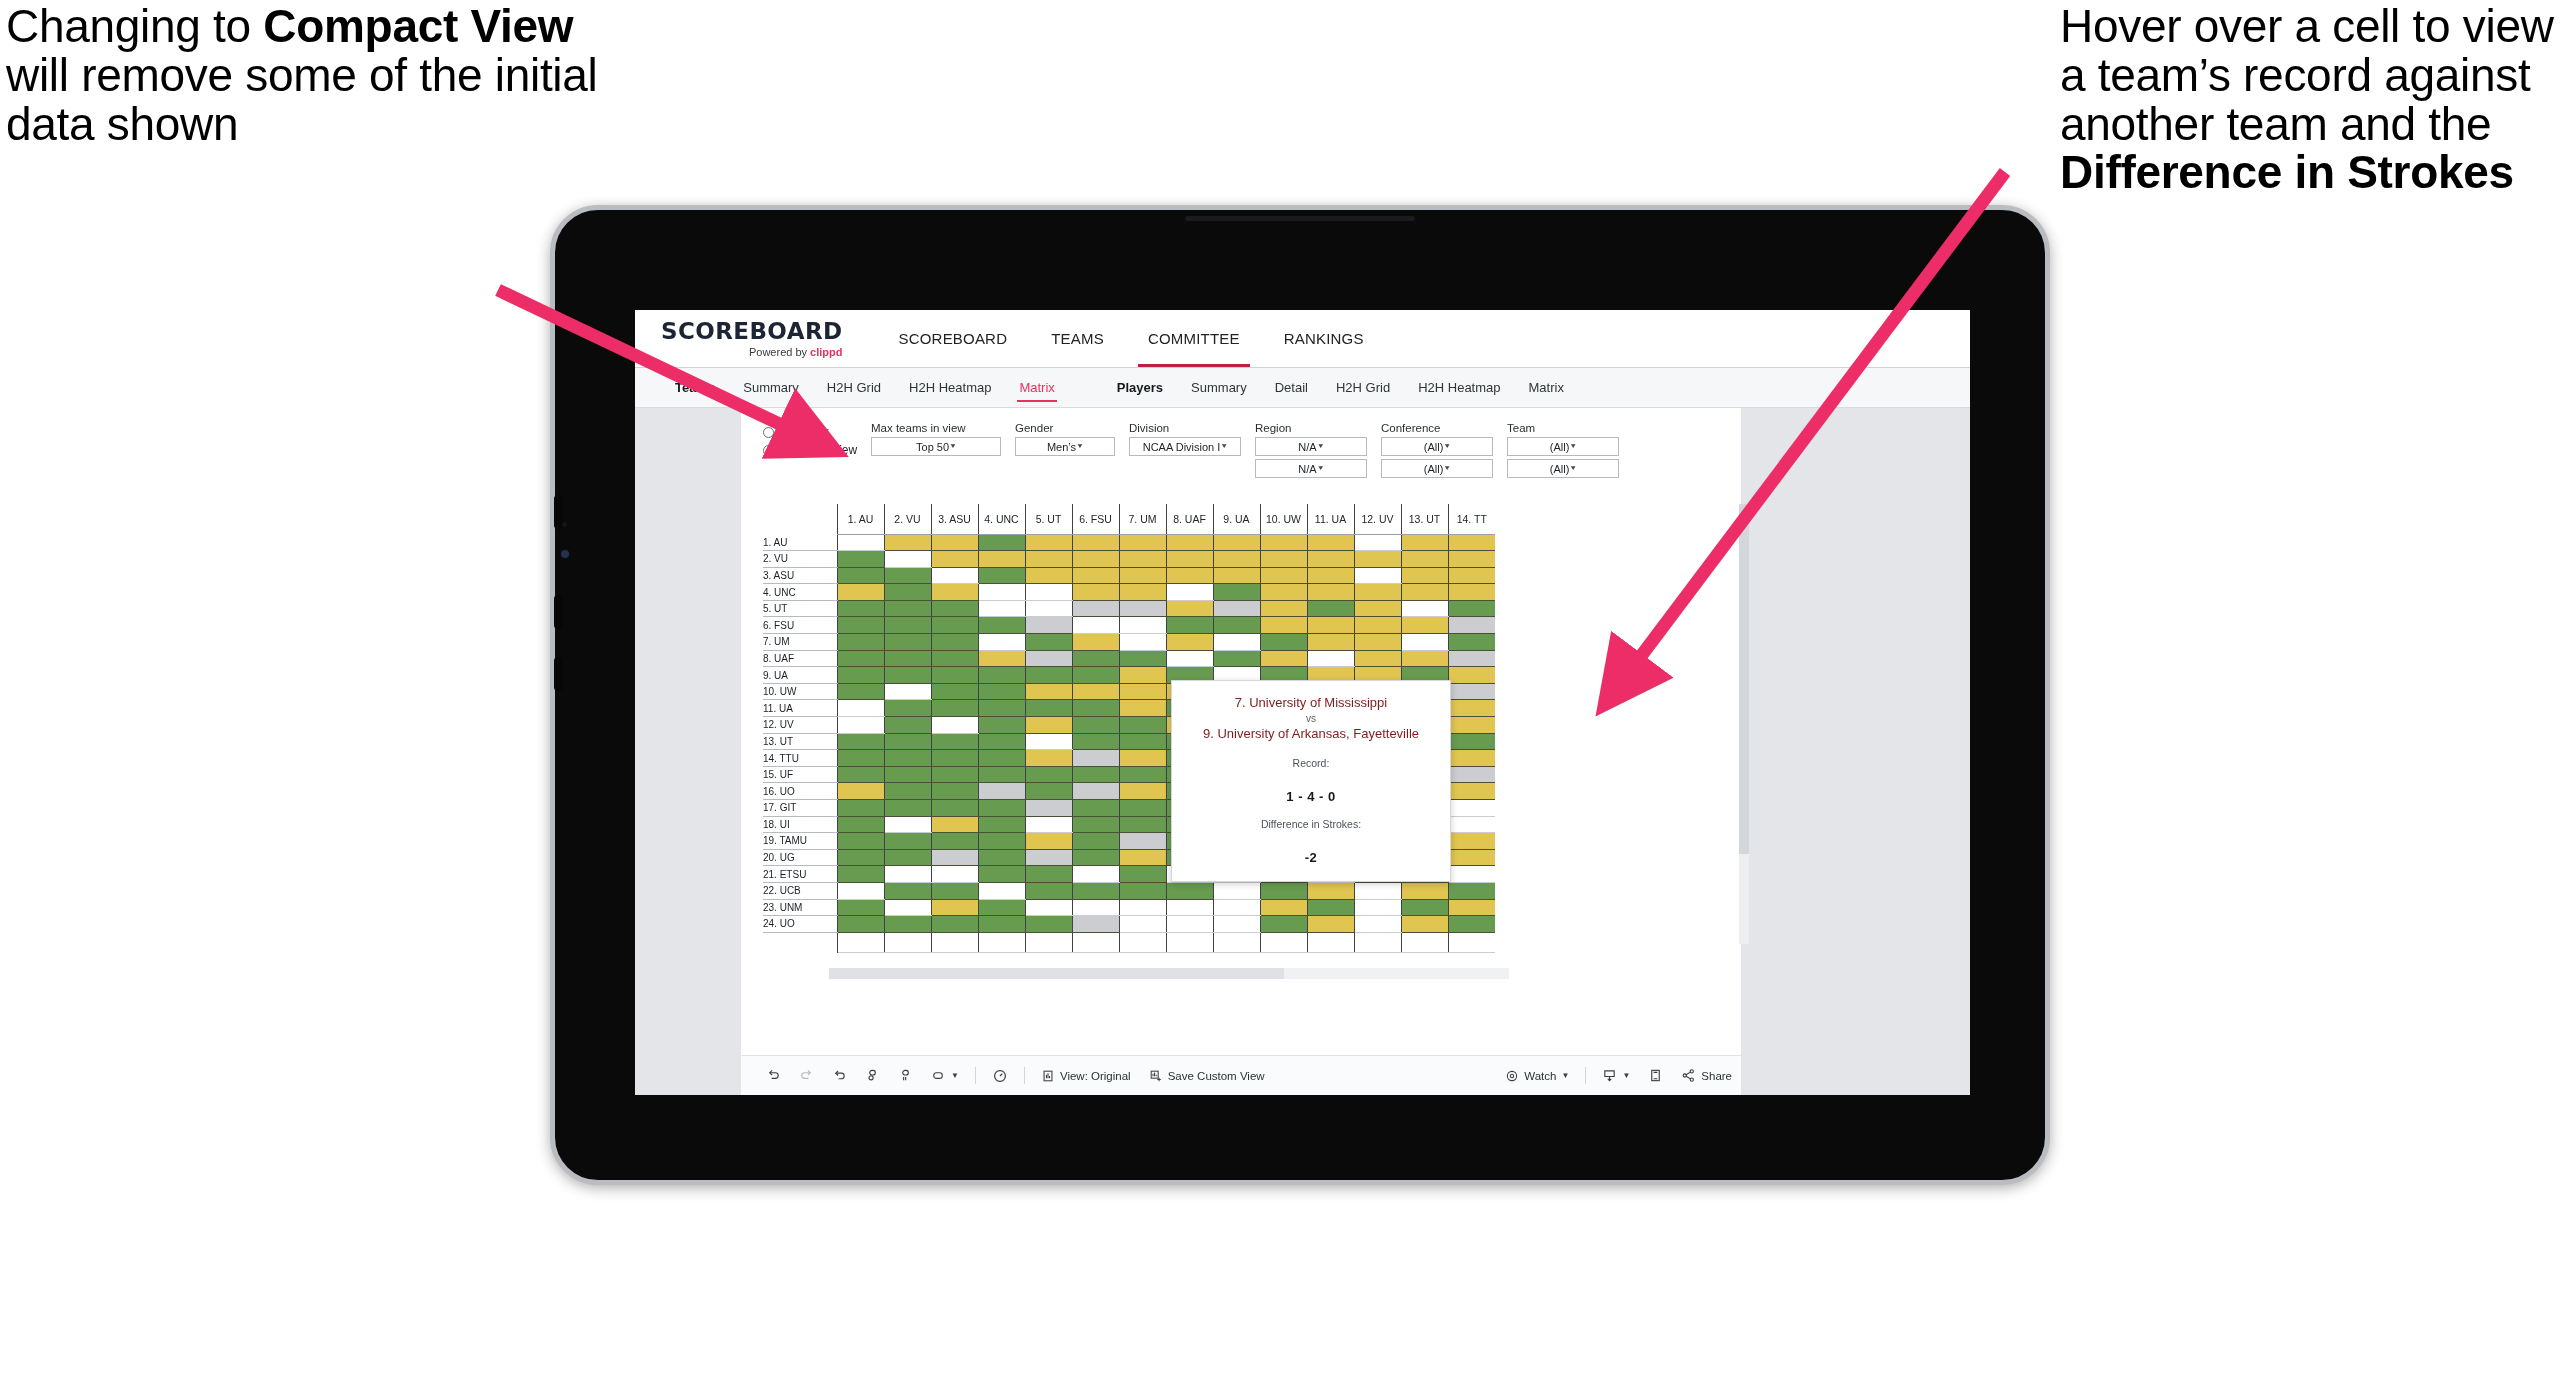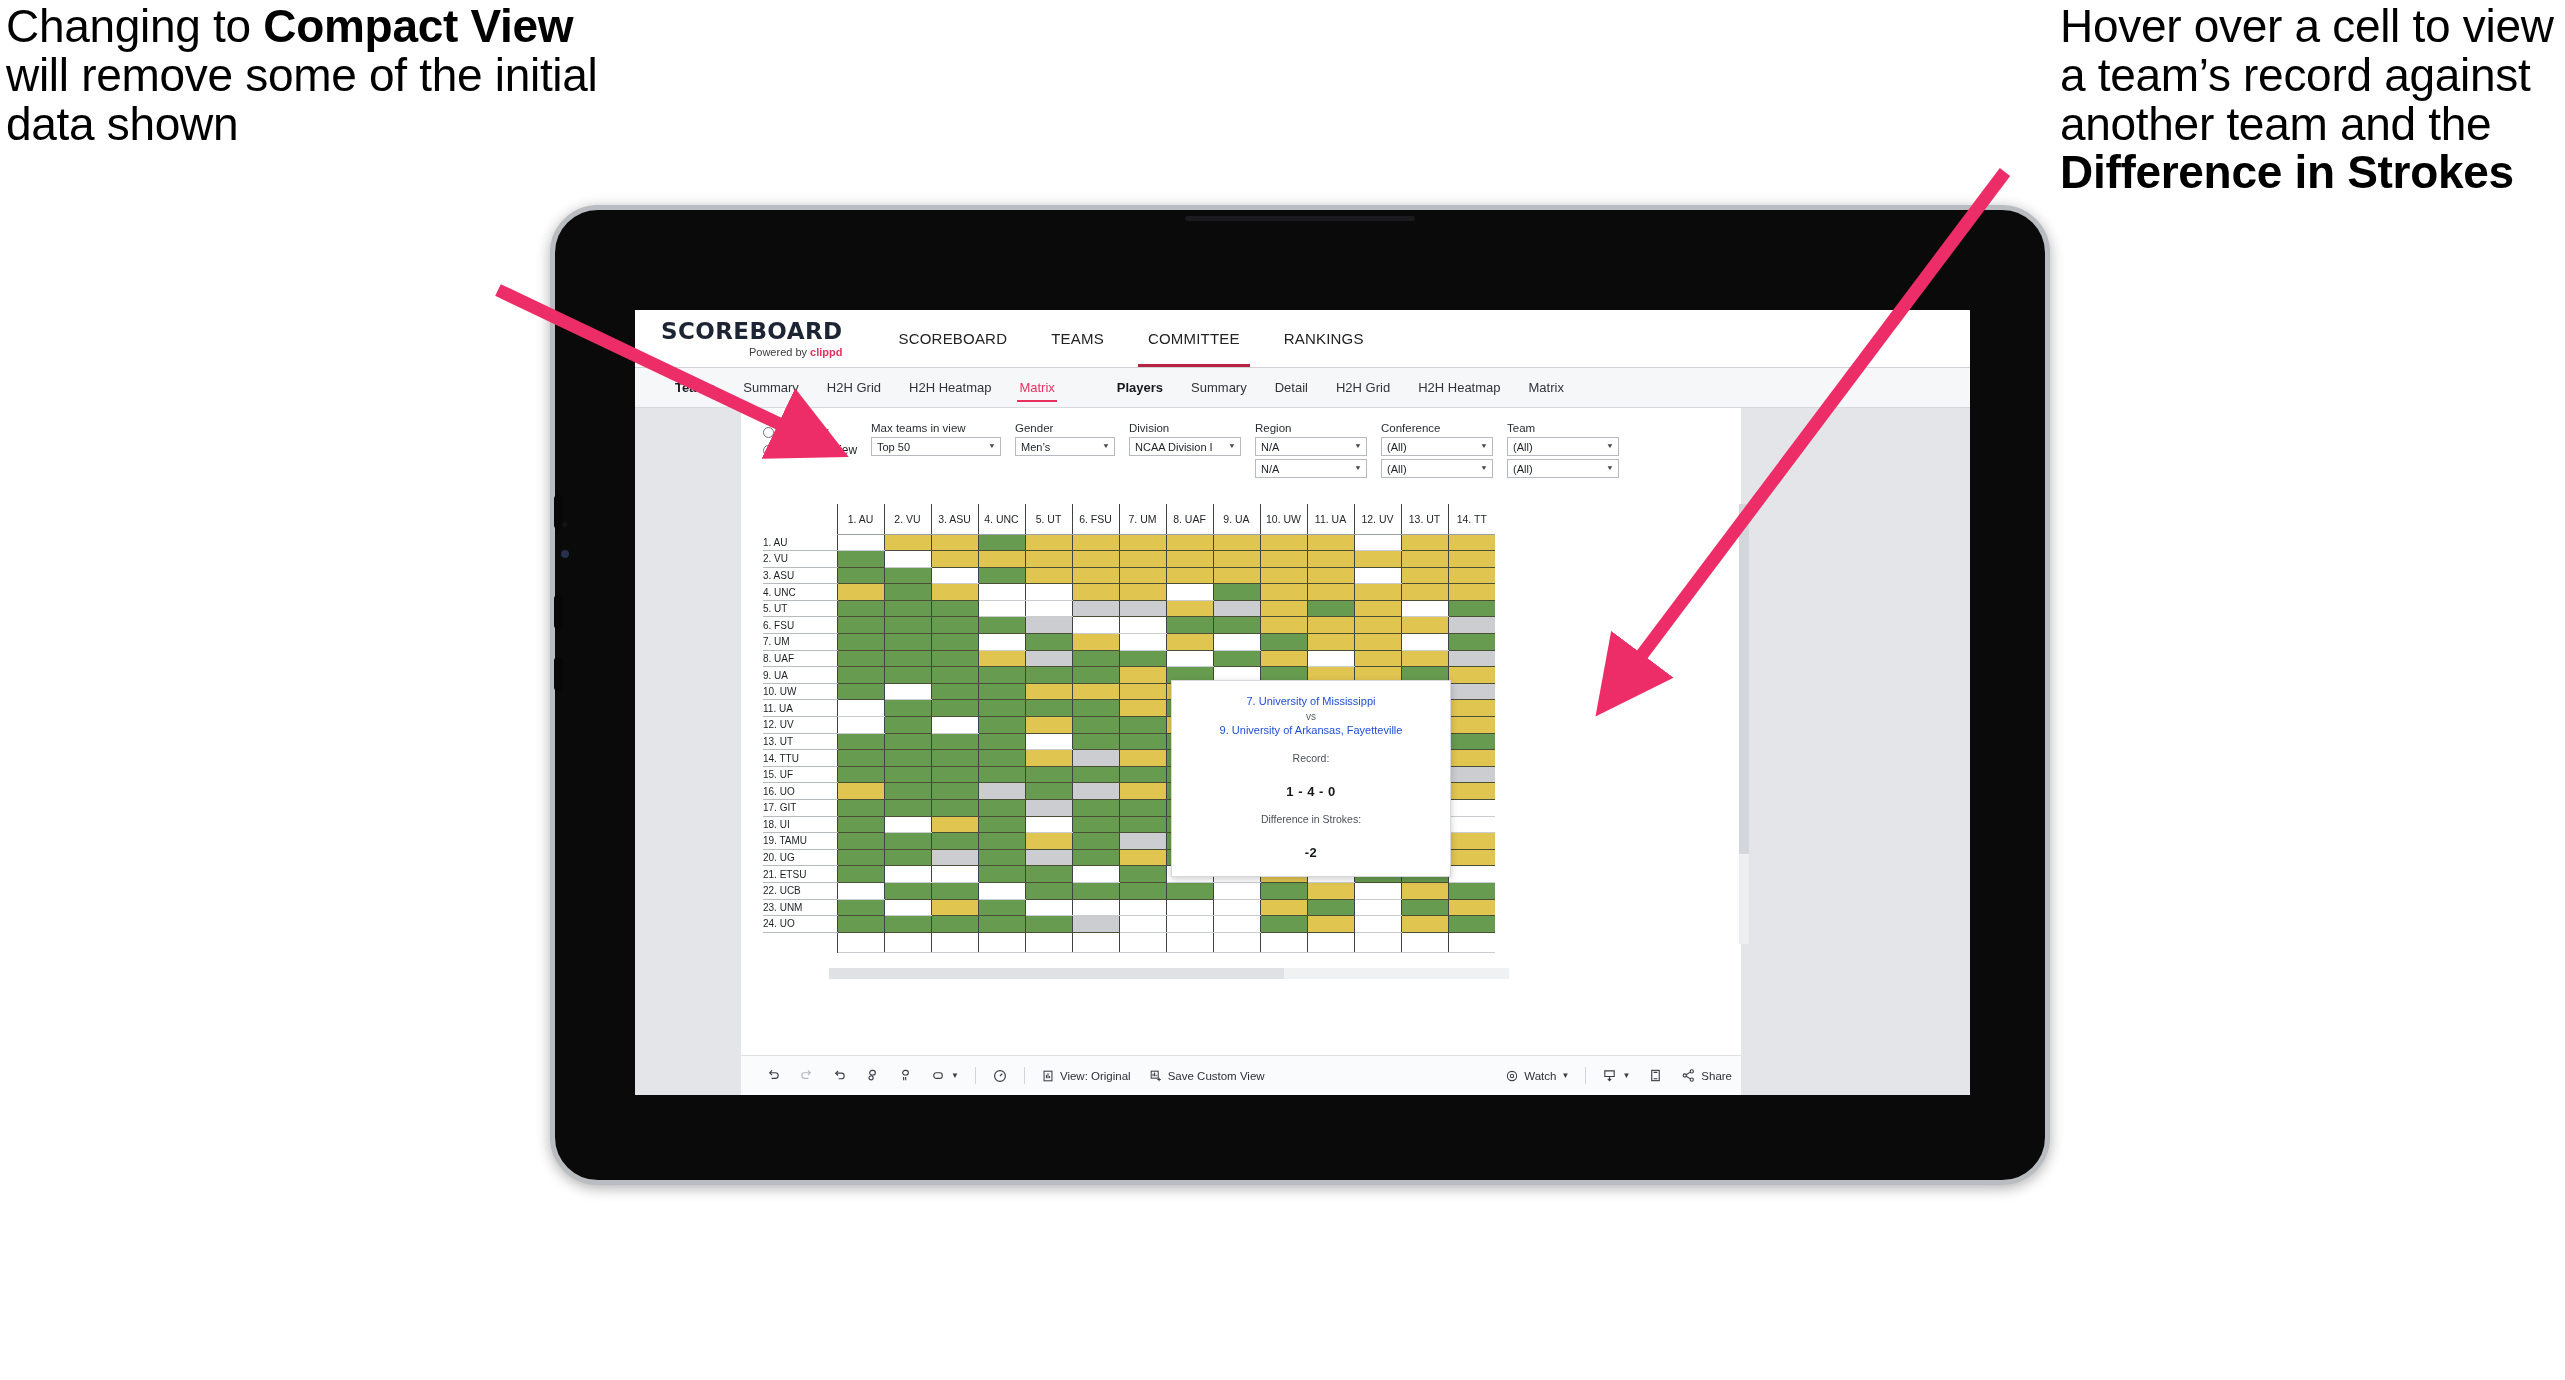--- a/index.html
+++ b/index.html
@@ -131,21 +131,21 @@
   }
   .radio-lbl { font-size: 12px; color: #1d2126; }
 
   .fgroup { margin-right: 14px; }
   .fgroup.w130 { width: 130px; }
   .fgroup.w100 { width: 100px; }
   .fgroup.w112 { width: 112px; }
   .flabel { font-size: 11.5px; color: #2a2e33; margin-bottom: 3px; }
   .fsel {
     height: 19px; border: 1px solid #b6bac0; background:#fff;
-    display:flex; align-items:center; justify-content:space-between;
+    display:flex; align-items:center; justify-content:center;
     padding: 0 4px 0 5px; font-size: 11px; color:#1d2126;
     margin-bottom: 3px;
   }
   .caret { font-size: 8px; color:#45494f; transform: scaleY(.8); }
 
   
   .matrix-wrap { position: absolute; left: 22px; top: 96px; right: 10px; }
   table.matrix { border-collapse: collapse; table-layout: fixed; }
   table.matrix th, table.matrix td { padding: 0; }
   .corner { width: 74px; }
@@ -193,21 +193,21 @@
 
   
   .tooltip {
     position: absolute; left: 430px; top: 272px;
     width: 280px;
     background:#fff; border:1px solid #d4d7db;
     box-shadow: 0 2px 7px rgba(0,0,0,.20);
     padding: 14px 10px 16px;
     text-align: center;
   }
-  .tt-team { font-size: 11px; color:#1d4ed8; line-height: 1.25; }
+  .tt-team { font-size: 13px; color:#7f1d1d; line-height: 1.25; }
   .tt-vs { font-size: 10px; color:#5b6067; margin: 2px 0 2px; }
   .tt-lbl { font-size: 10.5px; color:#4c5158; margin-top: 14px; }
   .tt-val { font-size: 13px; color:#15181c; font-weight: 700; margin-top: 20px; letter-spacing: .5px; }
 
   
   .toolbar {
     position: absolute; left: 106px; bottom: 0;
     width: 1000px; height: 40px;
     background: #fafbfc;
     border-top: 1px solid #dfe1e4;

